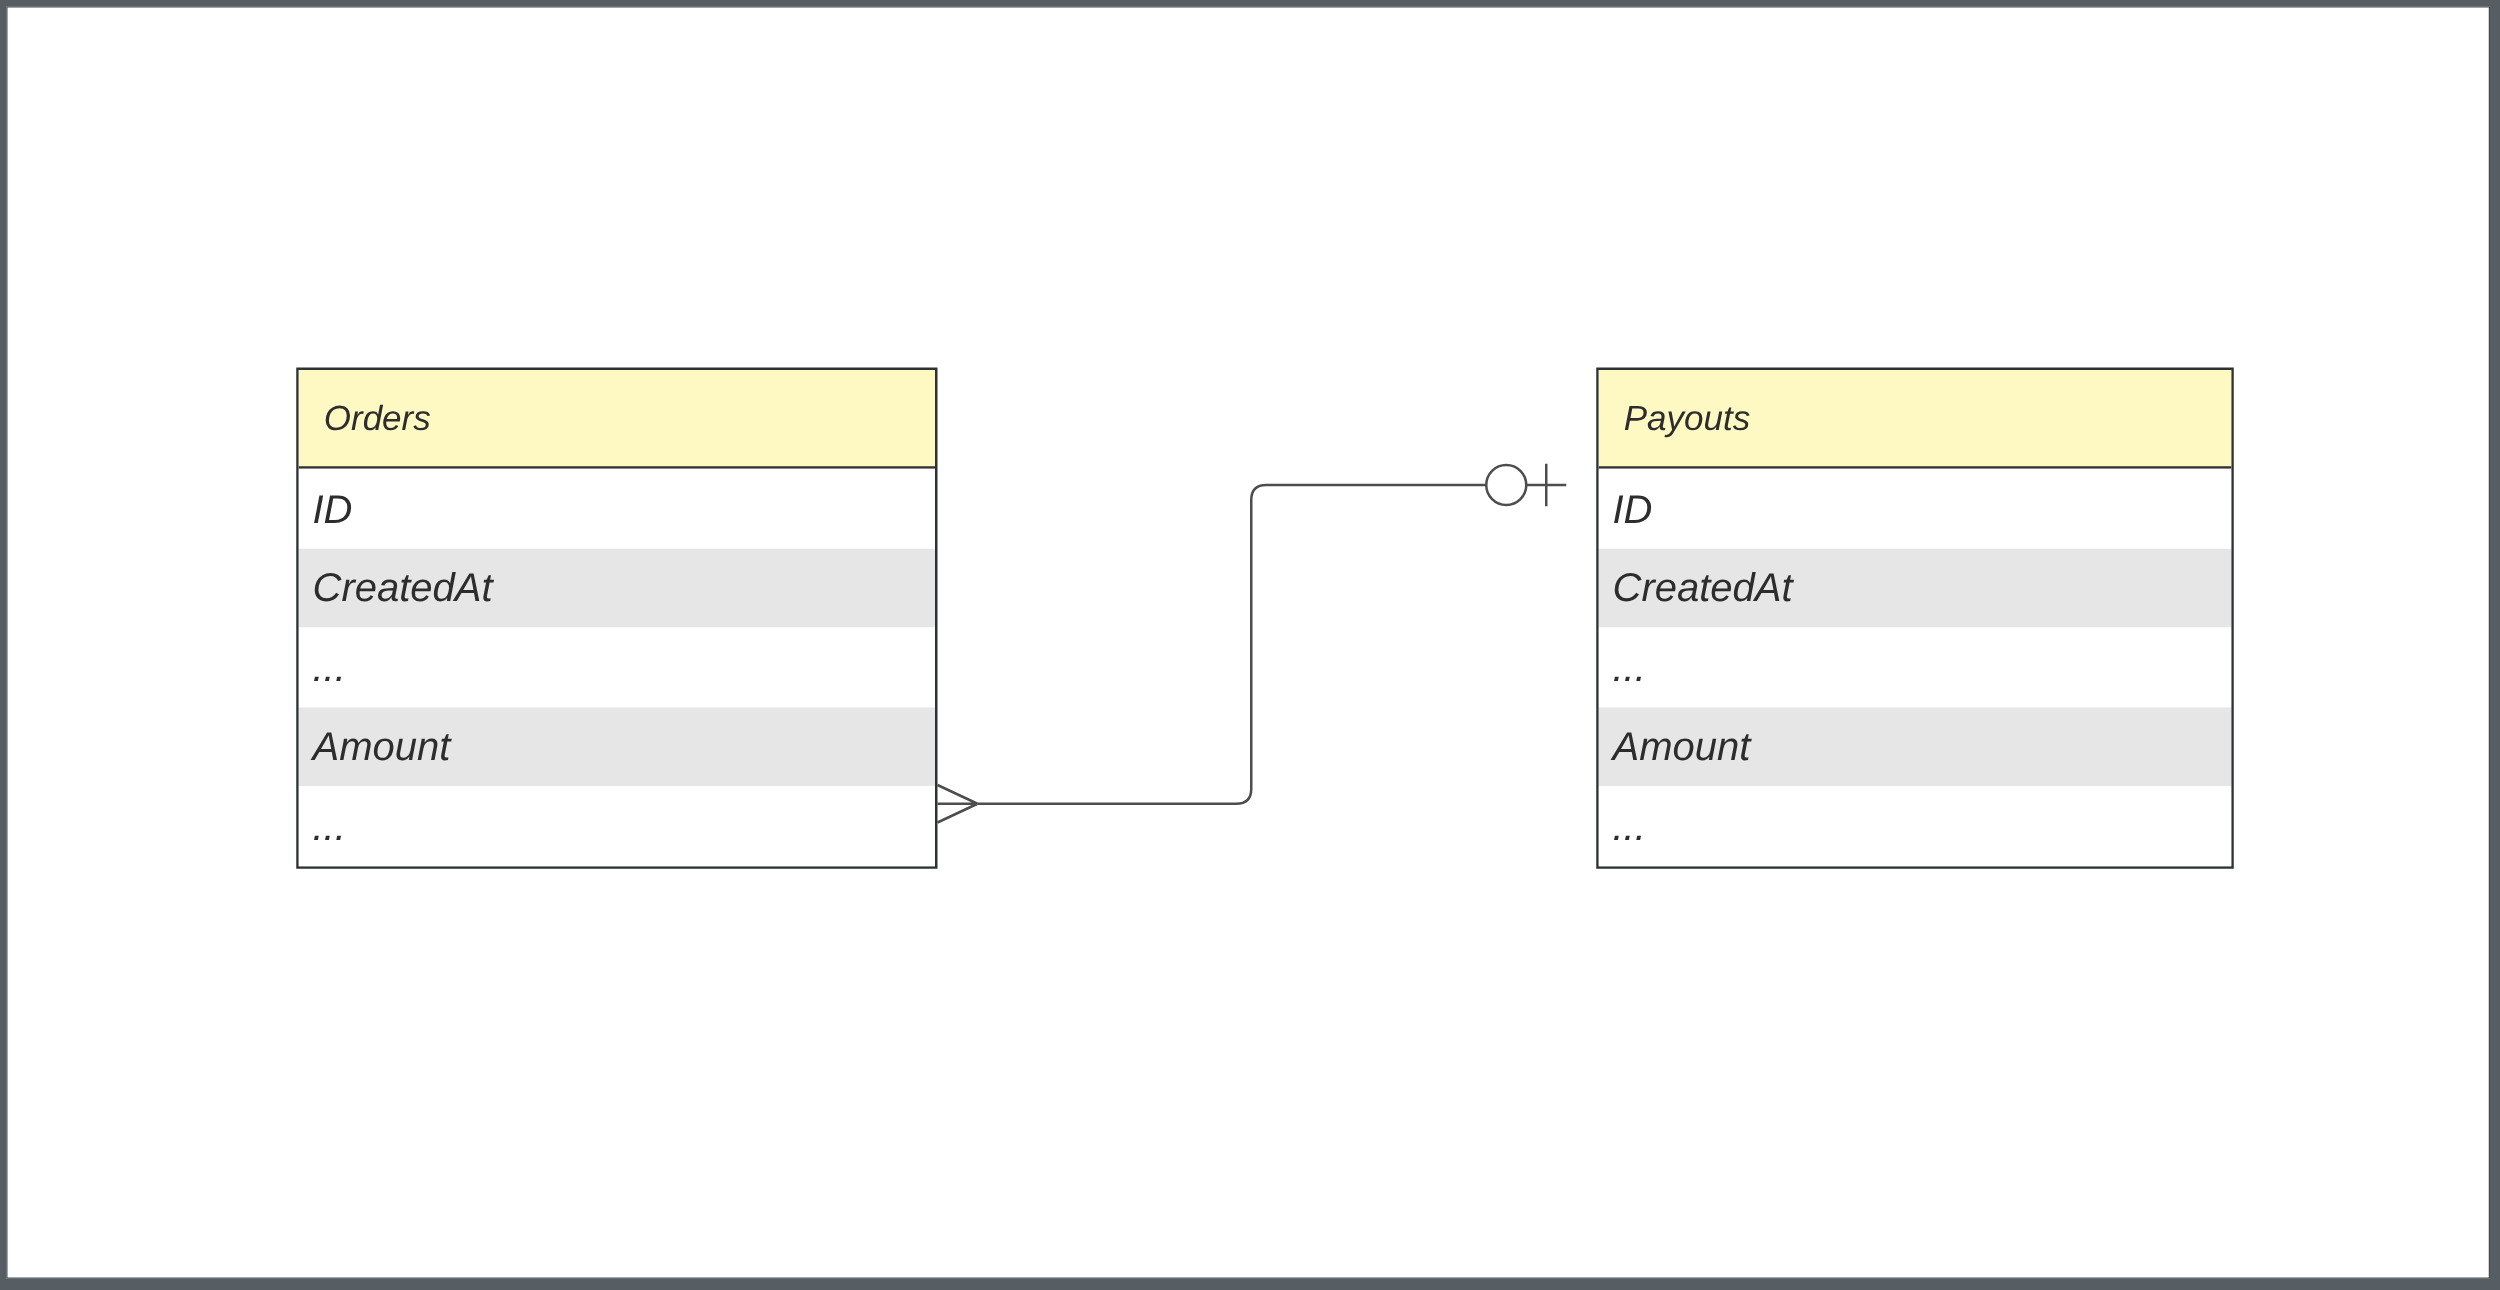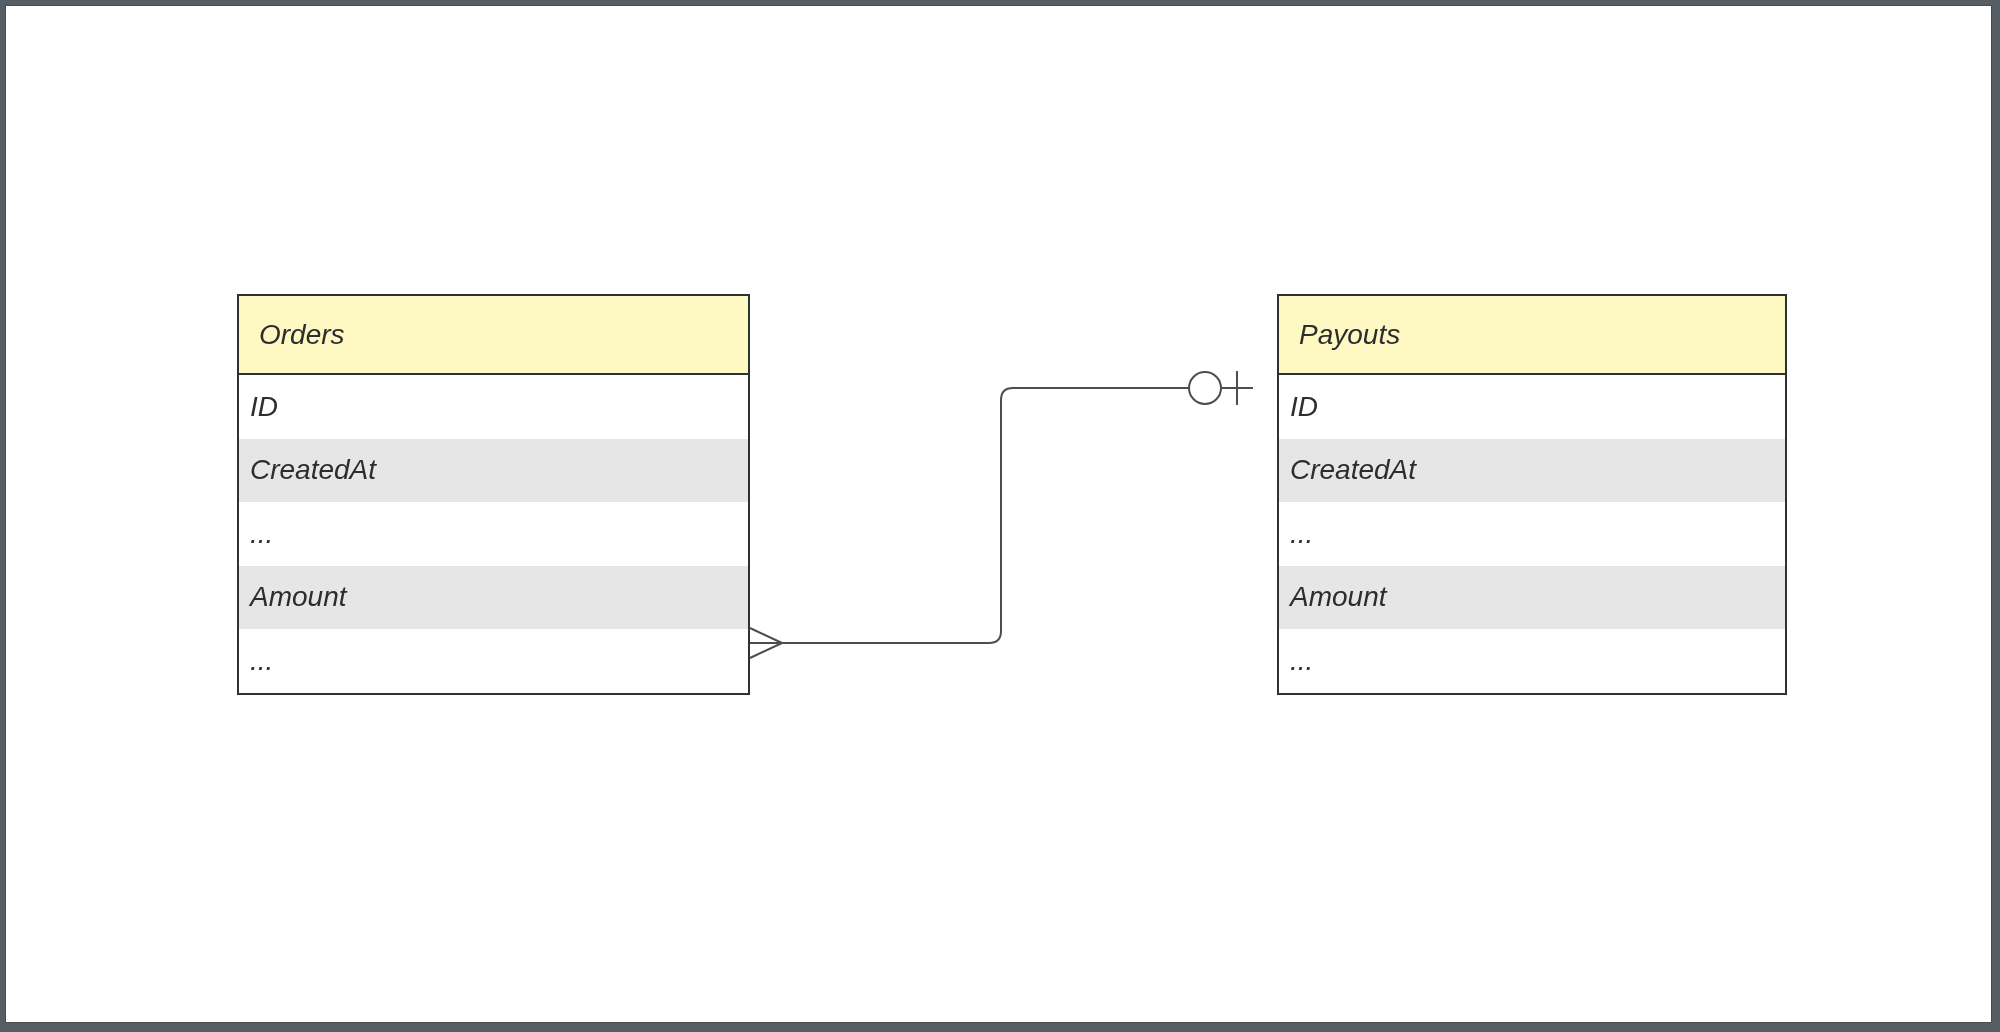--- a/index.html
+++ b/index.html
@@ -42,21 +42,21 @@
     color: #2d2d2d;
     line-height: 1;
     box-sizing: border-box;
   }
   .t-row {
     height: 63.5px;
     display: flex;
     align-items: center;
     padding-left: 11px;
     font-style: italic;
-    font-size: 28px;
+    font-size: 32px;
     color: #2d2d2d;
     line-height: 1;
     box-sizing: border-box;
     background: #ffffff;
   }
   .t-row:nth-child(odd) {
     background: #e6e6e6;
   }
   .connector-layer {
     position: absolute;

